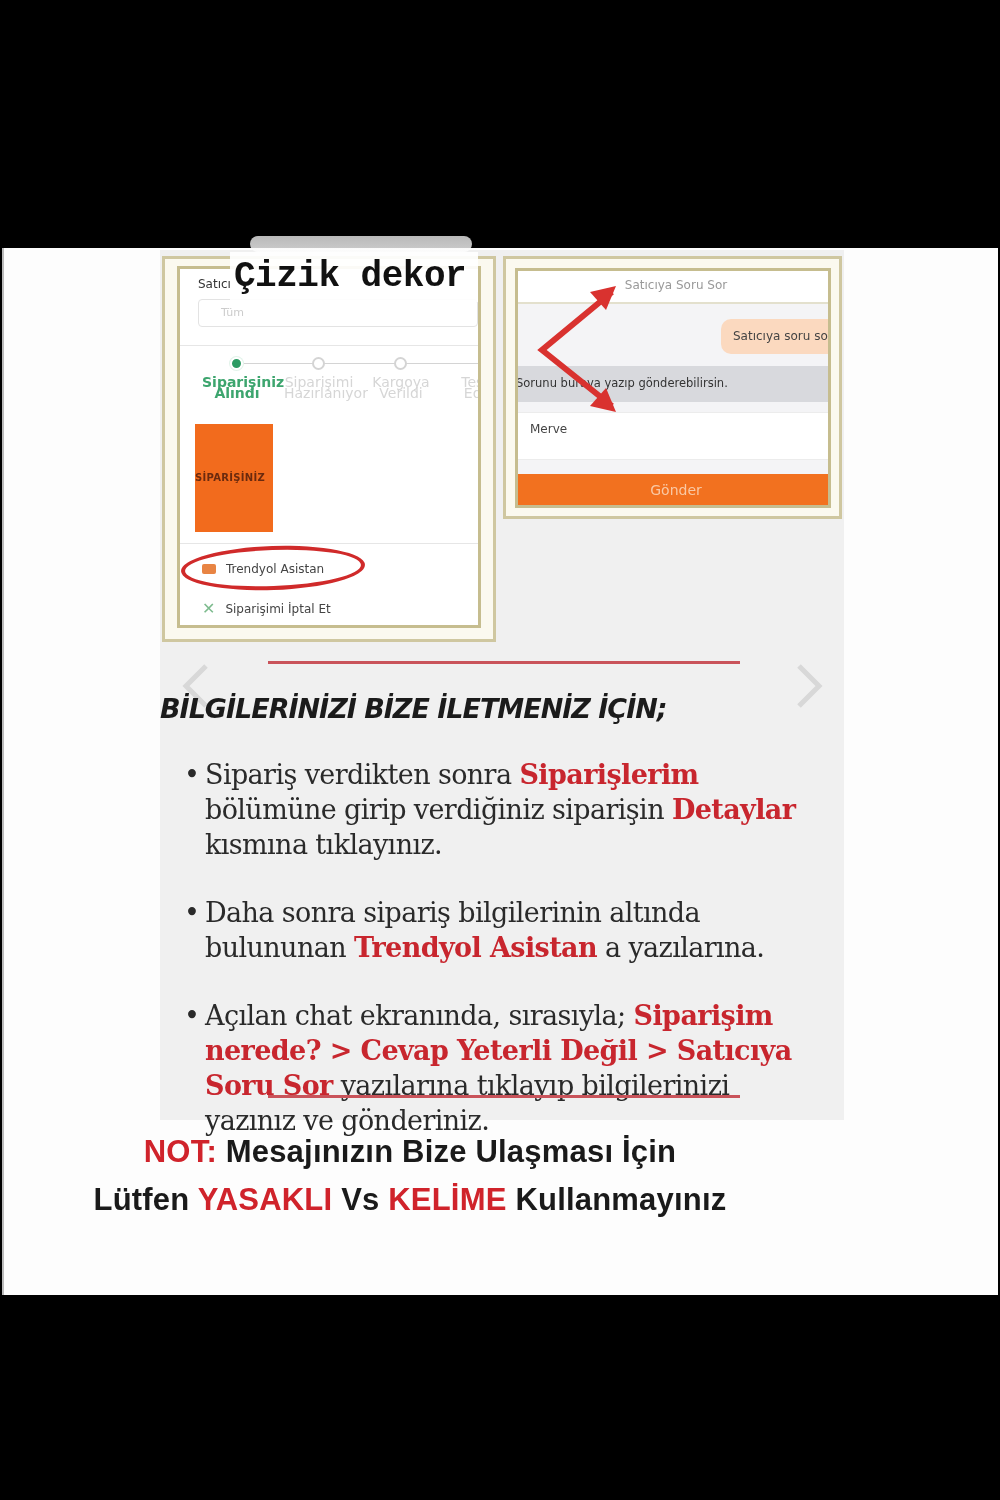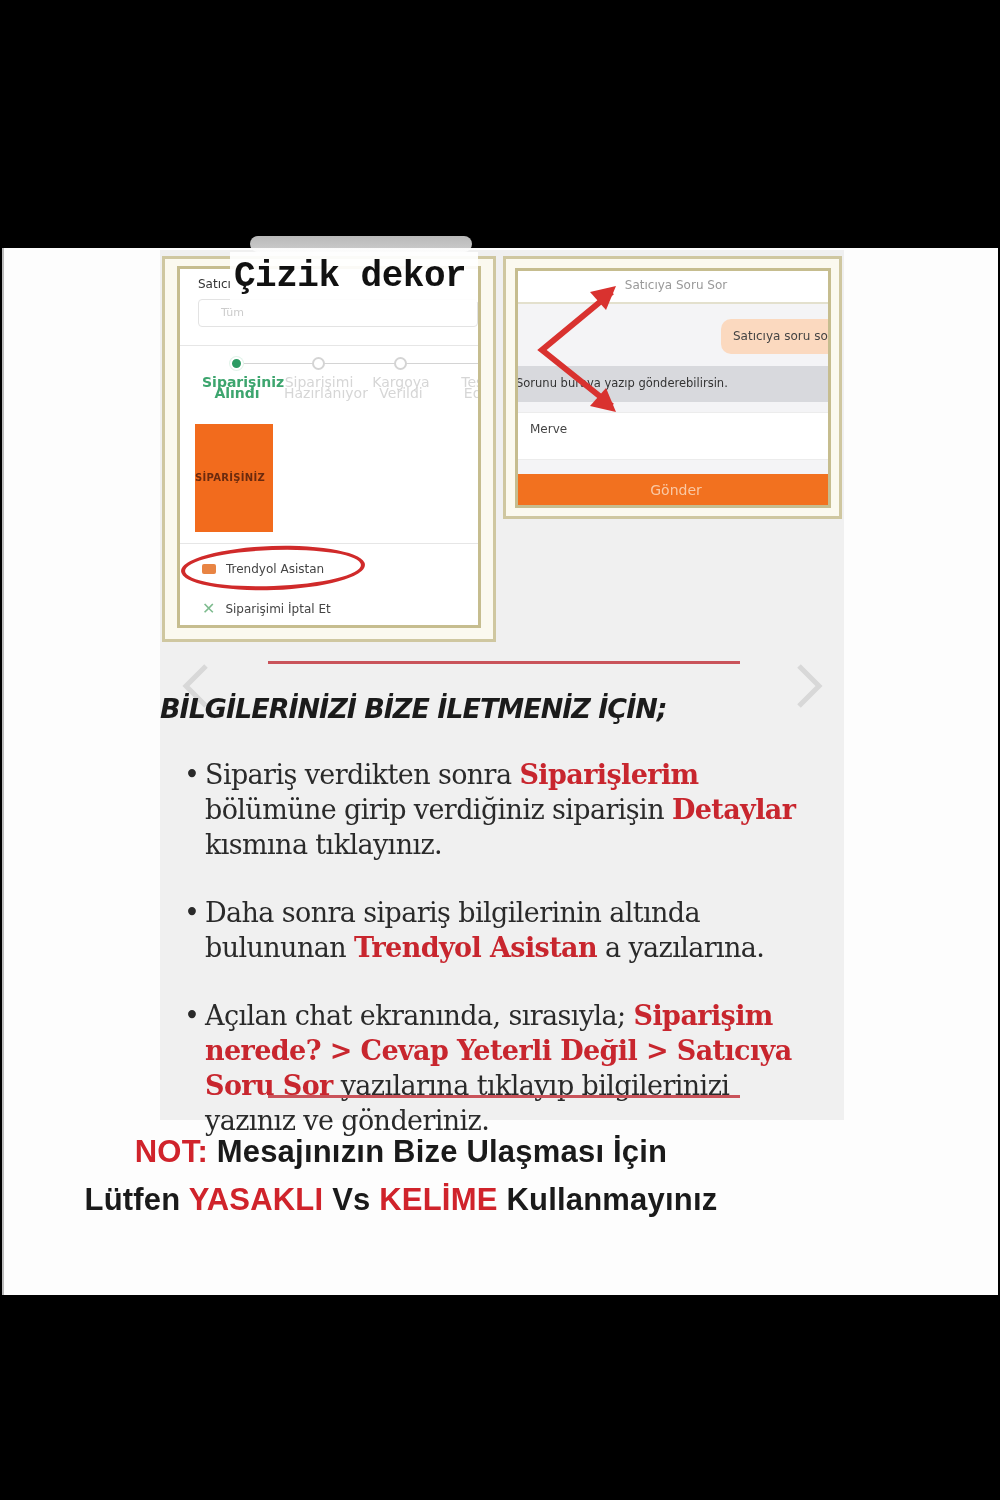--- a/index.html
+++ b/index.html
@@ -54,21 +54,21 @@
   .rule { position: absolute; left: 268px; width: 472px; height: 3px; background: #c9535a; }
   .chev { position: absolute; top: 662px; width: 34px; height: 48px; }
   .title { position: absolute; left: 160px; top: 693px; width: 684px; text-align: left; font-family: "DejaVu Sans", sans-serif; font-weight: bold; font-style: italic; font-size: 27px; color: #1b1b1b; letter-spacing: -1px; }
 
   .bullets { position: absolute; left: 184px; top: 757px; width: 640px; font-family: "DejaVu Serif", serif; font-size: 27px; color: #2a2a2a; line-height: 35px; letter-spacing: -0.6px; }
   .bullet { position: relative; padding-left: 21px; margin-bottom: 33px; }
   .bullet::before { content: "•"; position: absolute; left: 0; top: 0; }
   .hl { color: #c8262e; font-weight: bold; }
 
   
-  .note { position: absolute; left: 3px; top: 1128px; width: 796px; text-align: center; font-family: "Liberation Sans", sans-serif; font-weight: bold; font-size: 31px; line-height: 48px; color: #1a1a1a; letter-spacing: 0.2px; }
+  .note { position: absolute; left: 12px; top: 1128px; width: 796px; text-align: center; font-family: "Liberation Sans", sans-serif; font-weight: bold; font-size: 31px; line-height: 48px; color: #1a1a1a; letter-spacing: 0.2px; }
   .note .red { color: #d0232b; }
 </style>
 </head>
 <body>
 
 <div class="page"></div>
 <div class="panel" style="left:160px;top:250px;"></div>
 
 <div class="card-outer" id="left-outer"></div>
 <div class="card-inner" id="left-inner">

